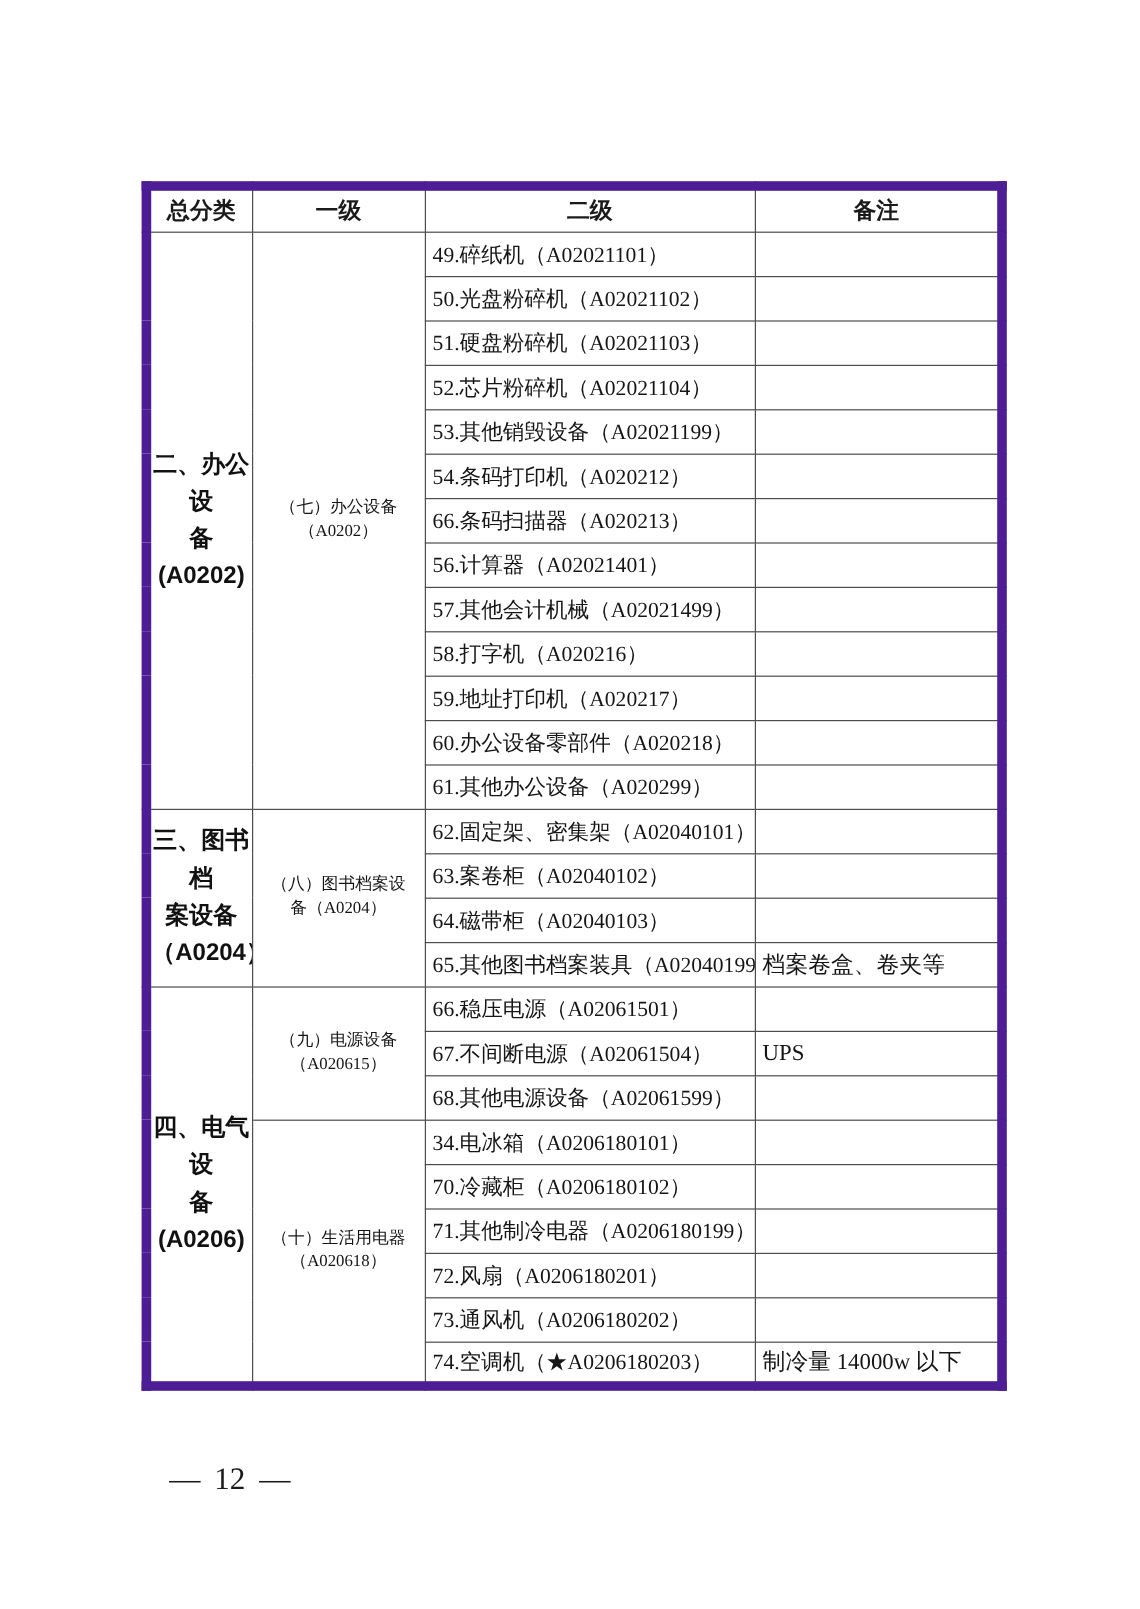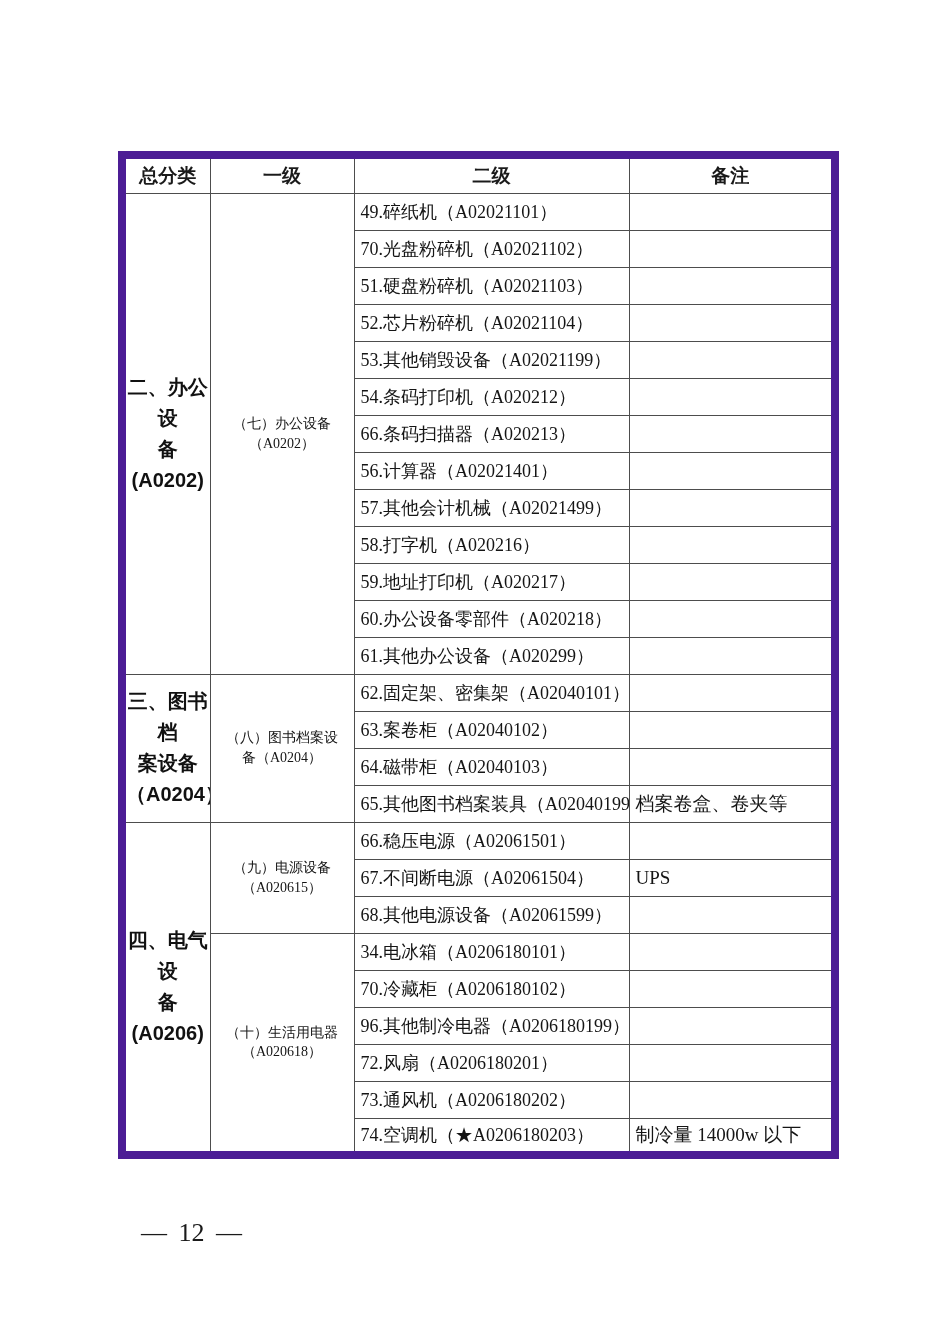--- a/index.html
+++ b/index.html
@@ -95,21 +95,21 @@
     <tbody>
         <tr>
           <td class="cat" rowspan="13">二、办公设
 备(A0202)</td>
           <td class="lv1" rowspan="13">（七）办公设备
 （A0202）</td>
           <td class="lv2">49.碎纸机（A02021101）</td>
           <td class="remark"></td>
         </tr>
         <tr>
-          <td class="lv2">70.光盘粉碎机（A02021102）</td>
+          <td class="lv2">50.光盘粉碎机（A02021102）</td>
           <td class="remark"></td>
         </tr>
         <tr>
           <td class="lv2">51.硬盘粉碎机（A02021103）</td>
           <td class="remark"></td>
         </tr>
         <tr>
           <td class="lv2">52.芯片粉碎机（A02021104）</td>
           <td class="remark"></td>
         </tr>
@@ -190,21 +190,21 @@
           <td class="lv1" rowspan="6">（十）生活用电器
 （A020618）</td>
           <td class="lv2">34.电冰箱（A0206180101）</td>
           <td class="remark"></td>
         </tr>
         <tr>
           <td class="lv2">70.冷藏柜（A0206180102）</td>
           <td class="remark"></td>
         </tr>
         <tr>
-          <td class="lv2">96.其他制冷电器（A0206180199）</td>
+          <td class="lv2">71.其他制冷电器（A0206180199）</td>
           <td class="remark"></td>
         </tr>
         <tr>
           <td class="lv2">72.风扇（A0206180201）</td>
           <td class="remark"></td>
         </tr>
         <tr>
           <td class="lv2">73.通风机（A0206180202）</td>
           <td class="remark"></td>
         </tr>

